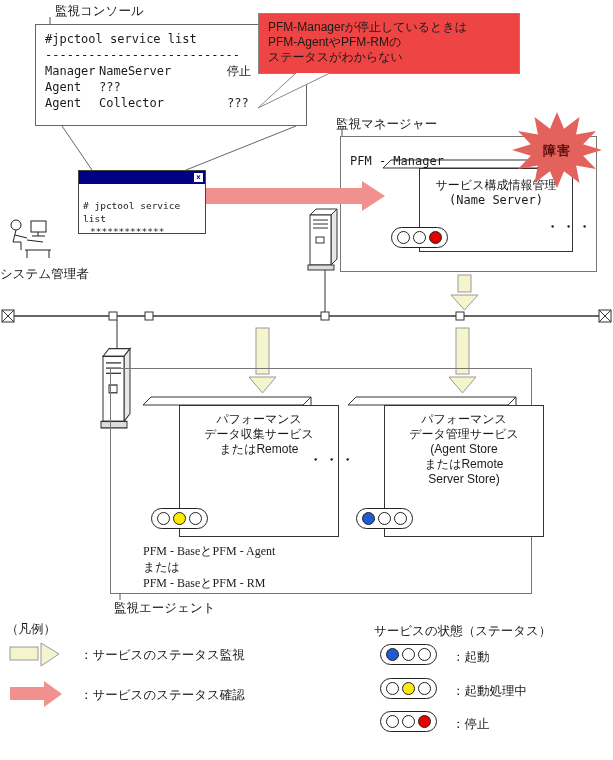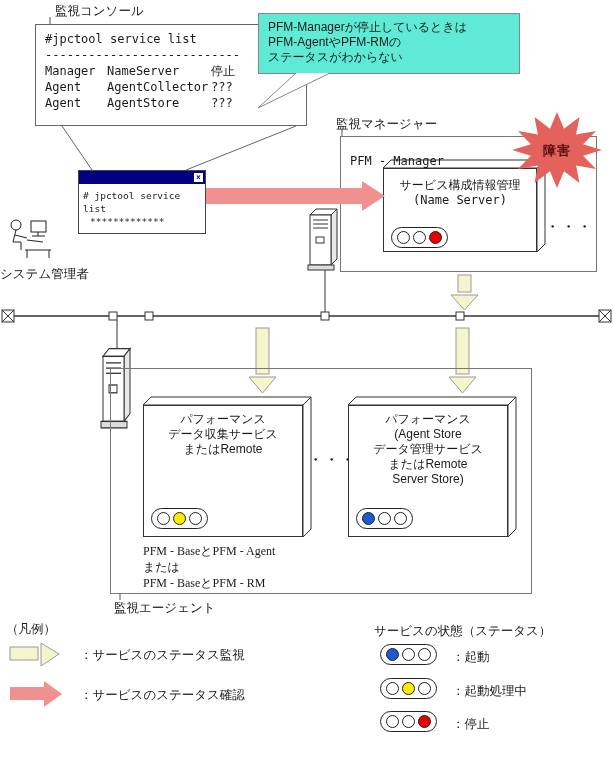--- a/index.html
+++ b/index.html
@@ -10,41 +10,41 @@
   .lbl{position:absolute;z-index:1;font-size:12.5px;white-space:nowrap;}
   svg.layer{position:absolute;left:0;top:0;pointer-events:none;}
   #svg-base{z-index:0;}
   #svg-top{z-index:10;}
 
   
   .console-box{left:35px;top:24px;width:272px;height:102px;border:1px solid #666;
                background:#fff;box-sizing:border-box;padding:6px 9px 0 9px;
                font-size:12px;line-height:16px;}
   .con-row{display:flex;}
-  .con-row .c1{width:62px;}
-  .con-row .c2{width:104px;}
-
-  
-  .callout{left:258px;top:13px;width:262px;height:61px;border:1px solid #888;background:#5eead4;
+  .con-row .c1{width:54px;}
+  .con-row .c2{width:128px;}
+
+  
+  .callout{left:258px;top:13px;width:262px;height:61px;border:1px solid #888;background:#ef4444;
            box-sizing:border-box;padding:6px 9px;line-height:15px;white-space:pre-line;z-index:6;}
 
   
   .terminal{left:78px;top:170px;width:128px;height:64px;border:1px solid #444;background:#fff;
             box-sizing:border-box;z-index:2;}
   .titlebar{position:relative;height:13px;background:var(--titlebar_blue);}
   .titlebar .close{position:absolute;right:2px;top:2px;width:9px;height:9px;background:#fff;
                    color:var(--titlebar_blue);font:bold 8px/9px "DejaVu Sans Mono",monospace;text-align:center;}
-  .tbody{padding:5px 4px;font-size:9.5px;line-height:13px;}
+  .tbody{padding:15px 4px;font-size:9.5px;line-height:13px;}
   .tbody .indent{margin-left:7px;}
 
   
   .region{position:absolute;border:1px solid #777;background:transparent;box-sizing:border-box;z-index:1;}
 
   
-  .face{position:absolute;border:1px solid #333;background:#fff;box-sizing:border-box;z-index:2;}
+  .face{position:absolute;border:1px solid #333;background:#fff;box-sizing:border-box;z-index:2;margin-left:36px;}
   .face .cline{text-align:center;line-height:15px;}
 
   
   .pill{position:absolute;display:inline-flex;gap:3px;padding:3px 5px;border:1px solid #222;
         border-radius:12px;background:#fff;z-index:3;}
   .dot{width:13px;height:13px;border-radius:50%;border:1px solid #222;box-sizing:border-box;background:#fff;}
   .dot[data-color="red"]{background:var(--status_red);}
   .dot[data-color="blue"]{background:var(--status_blue);}
   .dot[data-color="yellow"]{background:var(--status_yellow);}
   .dot[data-color="white"]{background:var(--status_white);}
@@ -163,26 +163,25 @@
   <div class="abs console-box mono">
     <div>#jpctool service list</div>
     <div>---------------------------</div>
     <div class="con-row">
       <span class="c1">Manager</span>
       <span class="c2">NameServer</span>
       <span class="c3">停止</span>
     </div>
     <div class="con-row">
       <span class="c1">Agent</span>
-      <span class="c2">AgentCollector</span>
       <span class="c3">???</span>
     </div>
     <div class="con-row">
       <span class="c1">Agent</span>
-      <span class="c2">AgentStore</span>
+      <span class="c2">Collector</span>
       <span class="c3">???</span>
     </div>
   </div>
 
   <div class="abs callout">PFM-Managerが停止しているときは
 PFM-AgentやPFM-RMの
 ステータスがわからない</div>
 
   <div class="abs terminal">
     <div class="titlebar">
@@ -220,22 +219,22 @@
   <div class="pill" style="left:151px;top:508px">
     <span class="dot" data-color="white"></span>
     <span class="dot" data-color="yellow"></span>
     <span class="dot" data-color="white"></span>
   </div>
 
   <div class="ellipsis" style="left:309px;top:451px">・・・</div>
 
   <div class="face" style="left:348px;top:405px;width:160px;height:132px;padding-top:6px">
     <div class="cline">パフォーマンス</div>
+    <div class="cline">データ管理サービス</div>
     <div class="cline">(Agent Store</div>
-    <div class="cline">データ管理サービス</div>
     <div class="cline">またはRemote</div>
     <div class="cline">Server Store)</div>
   </div>
   <div class="pill" style="left:356px;top:508px">
     <span class="dot" data-color="blue"></span>
     <span class="dot" data-color="white"></span>
     <span class="dot" data-color="white"></span>
   </div>
 
   <div class="abs note" style="left:143px;top:543px">PFM - BaseとPFM - Agent

